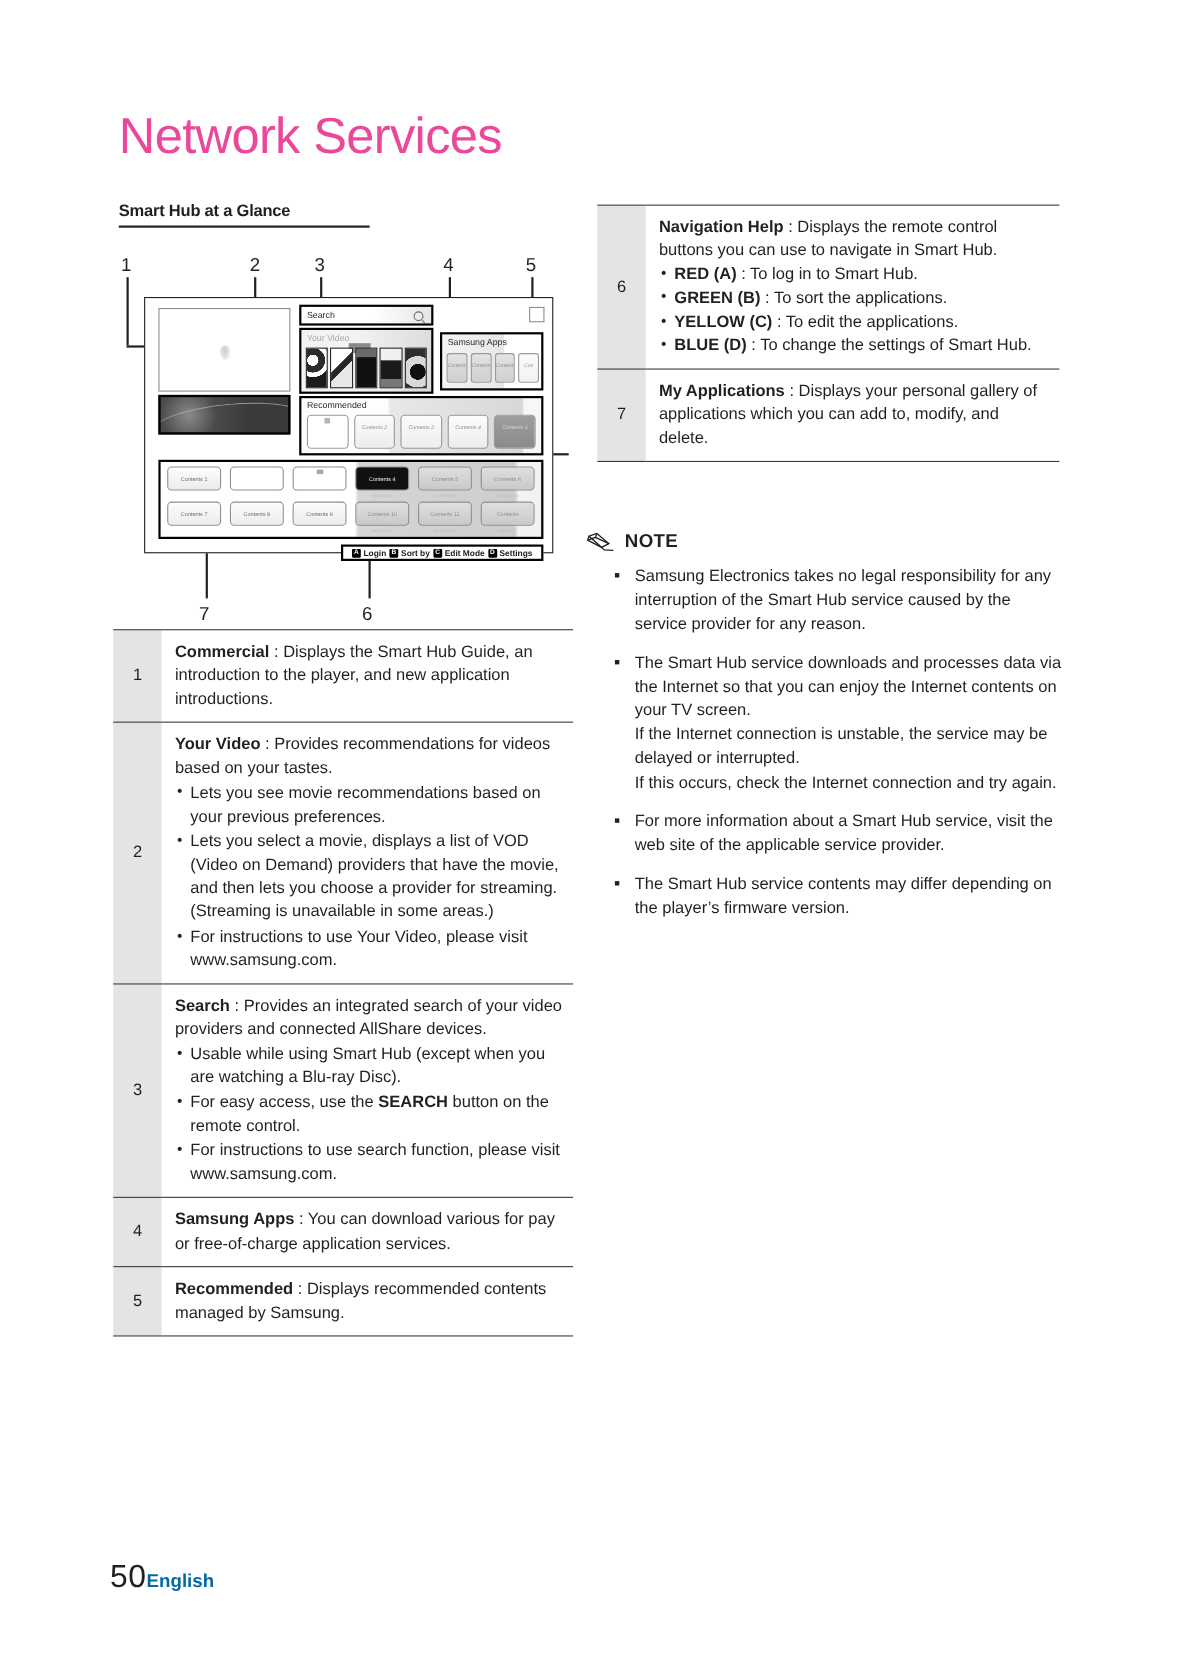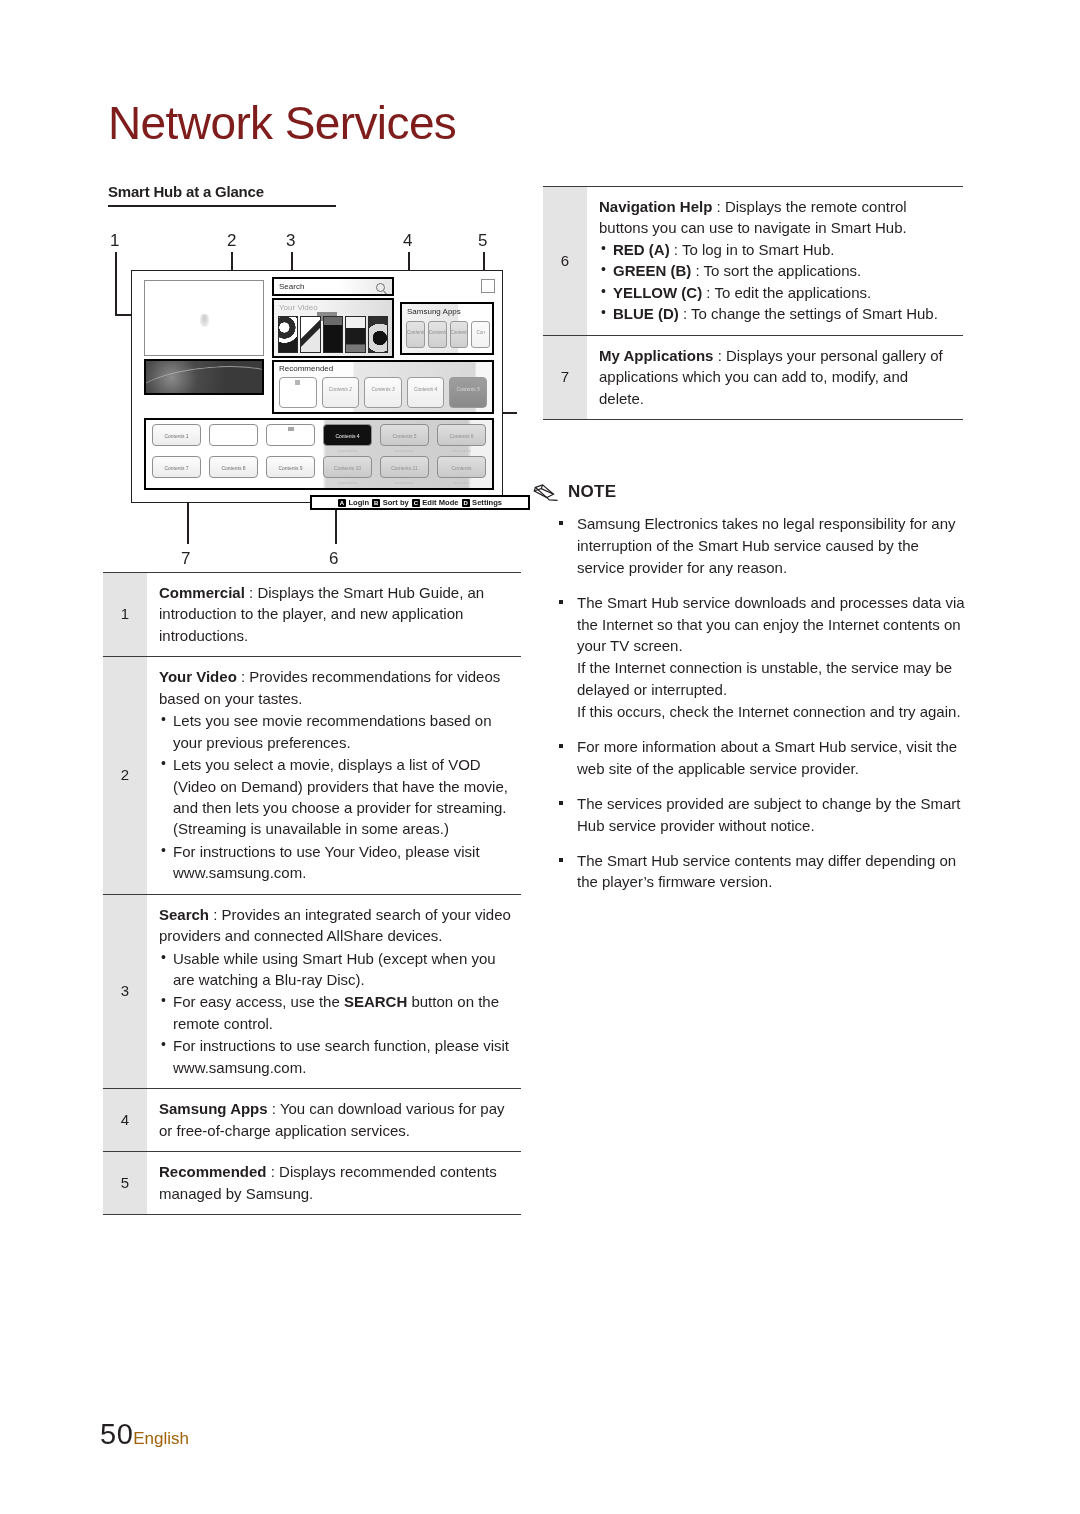--- a/index.html
+++ b/index.html
@@ -22,21 +22,21 @@
     inset: 0;
   }
 
   .chapter-title {
     position: absolute;
     left: 108px;
     top: 96px;
     font-size: 46px;
     font-weight: 300;
     letter-spacing: -0.6px;
-    color: #7f1d1d;
+    color: #ec4899;
     font-family: "Liberation Sans", sans-serif;
   }
 
   .section-title-wrap {
     position: absolute;
     left: 108px;
     top: 183px;
     width: 250px;
   }
   .section-title {
@@ -59,21 +59,22 @@
     align-items: baseline;
     gap: 0;
   }
   .footer-page-num {
     font-size: 29px;
     color: #231f20;
     letter-spacing: 0.5px;
   }
   .footer-lang {
     font-size: 17px;
-    color: #a16207;
+    color: #0369a1;
+    font-weight: bold;
   }
 
   
   .left-col {
     position: absolute;
     left: 103px;
     top: 232px;
     width: 418px;
   }
 
@@ -298,21 +299,21 @@
     margin-left: -3px; background: #a7a7a7;
   }
   .myapps .cap {
     height: 5px; margin-top: 2px;
     font-size: 4.2px; letter-spacing: .4px; color: #b9b9b9;
     text-align: center; overflow: hidden;
   }
 
   
   .navhelp {
-    left: 178px; top: 224px; width: 220px; height: 15px;
+    left: 178px; top: 224px; width: 184px; height: 15px;
     border: 2.4px solid #000;
     background: #fff;
     display: flex; align-items: center; justify-content: center; gap: 3px;
   }
   .navhelp .item {
     display: flex; align-items: center; gap: 2.5px;
     font-size: 7.6px; font-weight: bold; color: #1a1a1a;
     white-space: nowrap;
   }
   .navhelp .key {
@@ -673,23 +674,20 @@
       </li>
       <li>
         <span class="para">The Smart Hub service downloads and processes data via the Internet so that you can enjoy the Internet contents on your TV screen.</span>
         <span class="para">If the Internet connection is unstable, the service may be delayed or interrupted.</span>
         <span class="para">If this occurs, check the Internet connection and try again.</span>
       </li>
       <li>
         <span class="para">For more information about a Smart Hub service, visit the web site of the applicable service provider.</span>
       </li>
       <li>
-        <span class="para">The services provided are subject to change by the Smart Hub service provider without notice.</span>
-      </li>
-      <li>
         <span class="para">The Smart Hub service contents may differ depending on the player’s firmware version.</span>
       </li>
     </ul>
   </div>
 
   <div class="footer">
     <span class="footer-page-num">50</span>
     <span class="footer-lang">English</span>
   </div>
 

